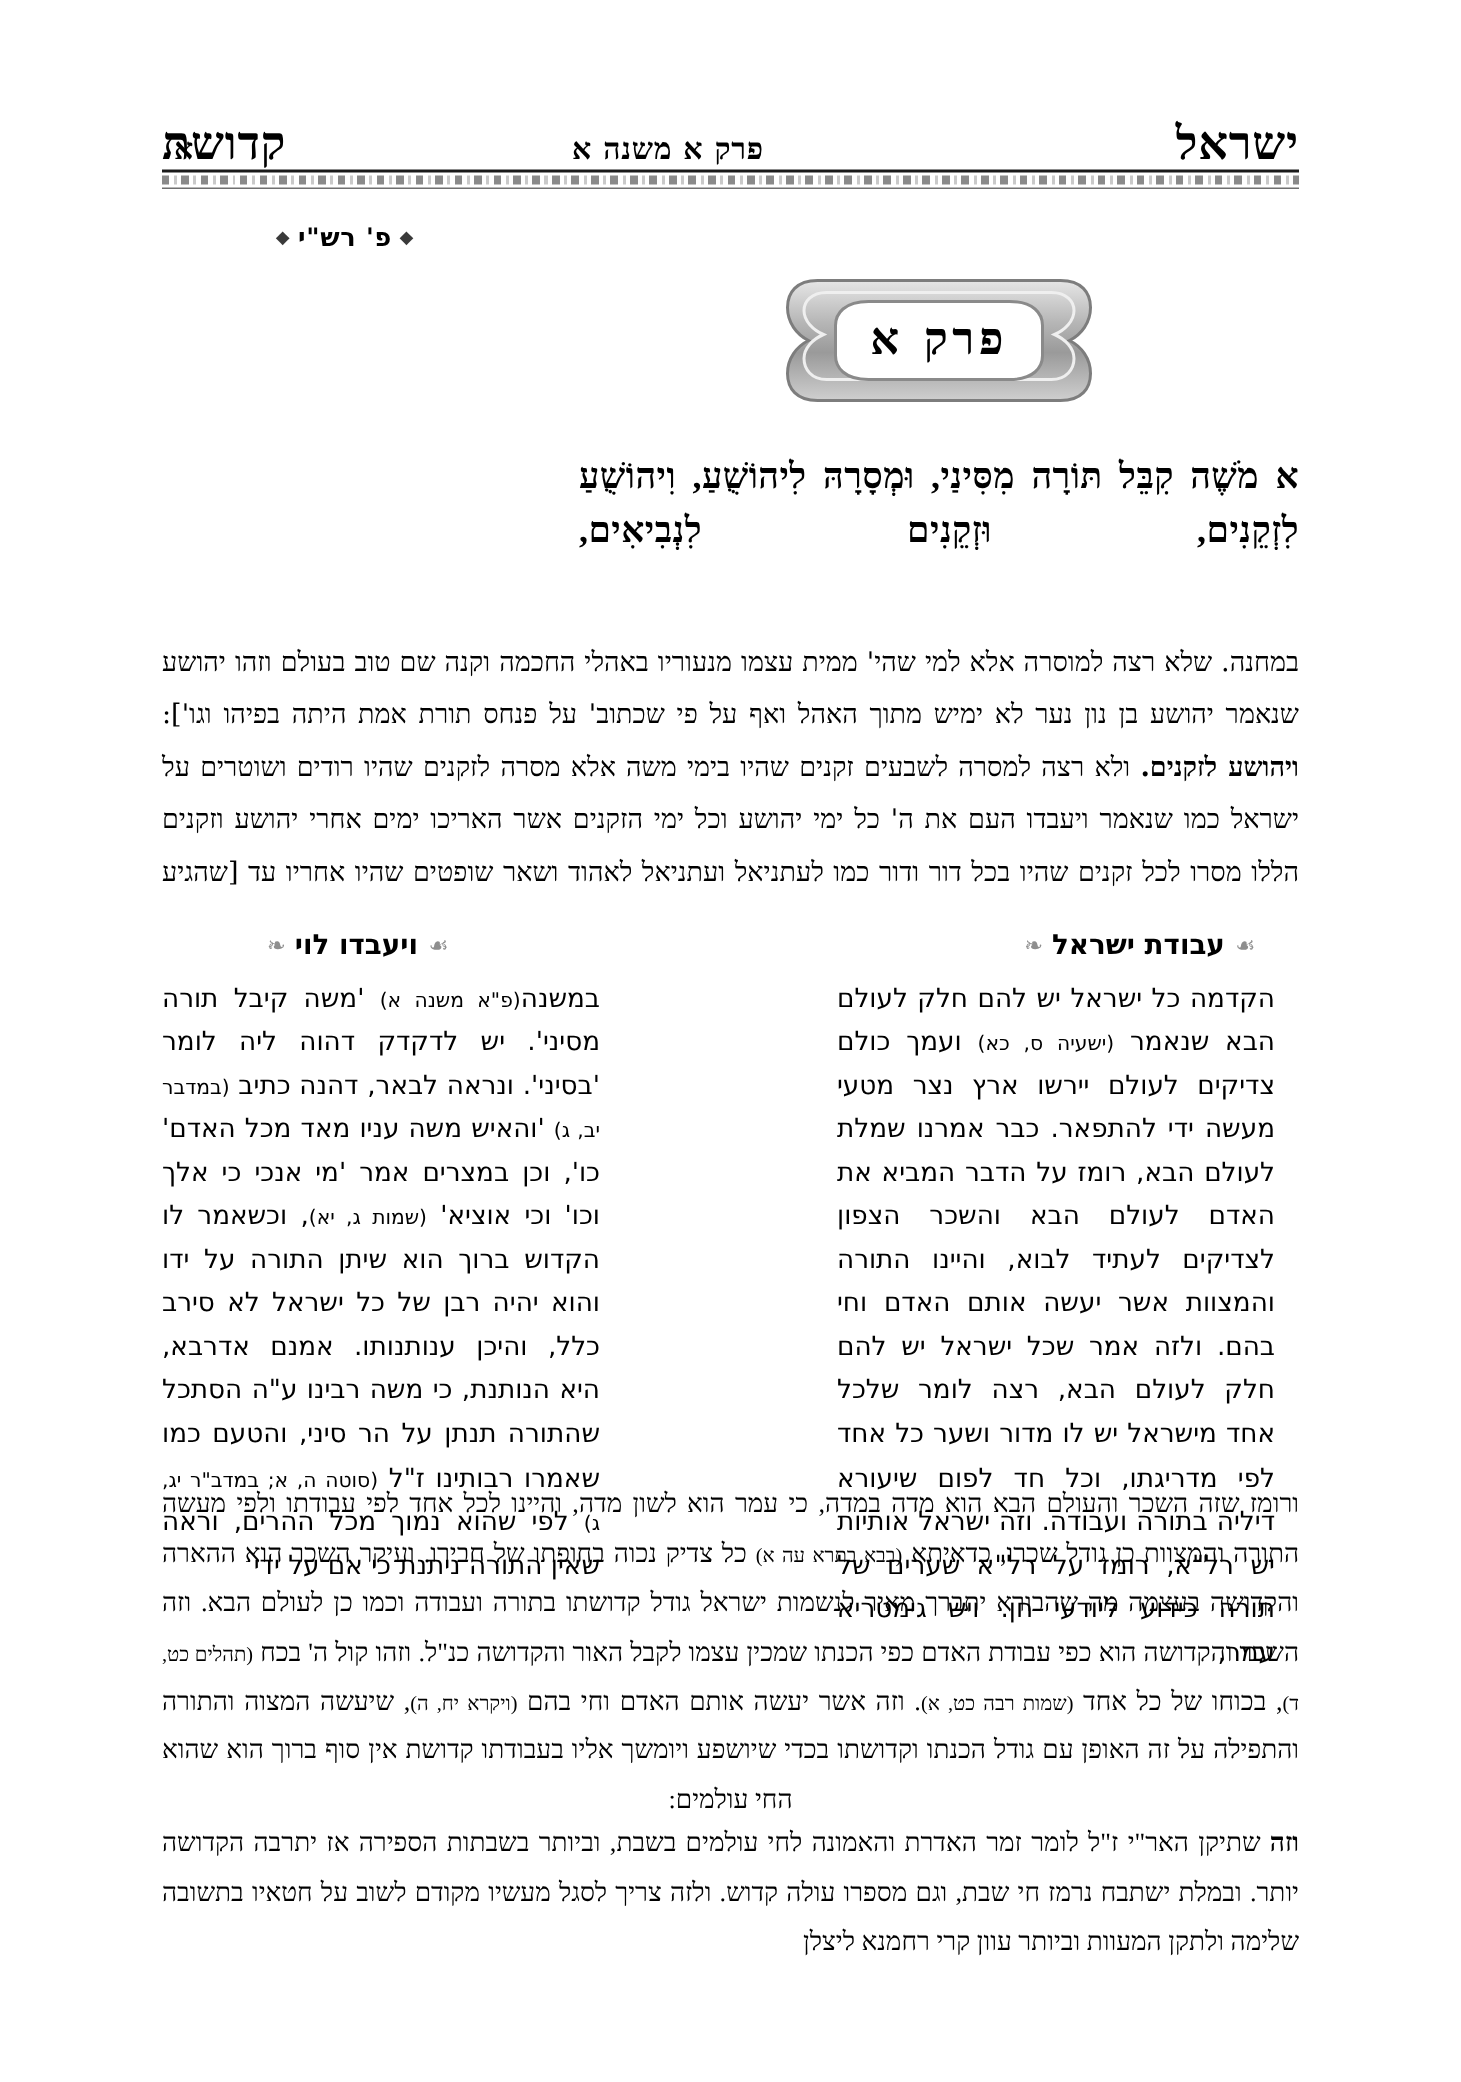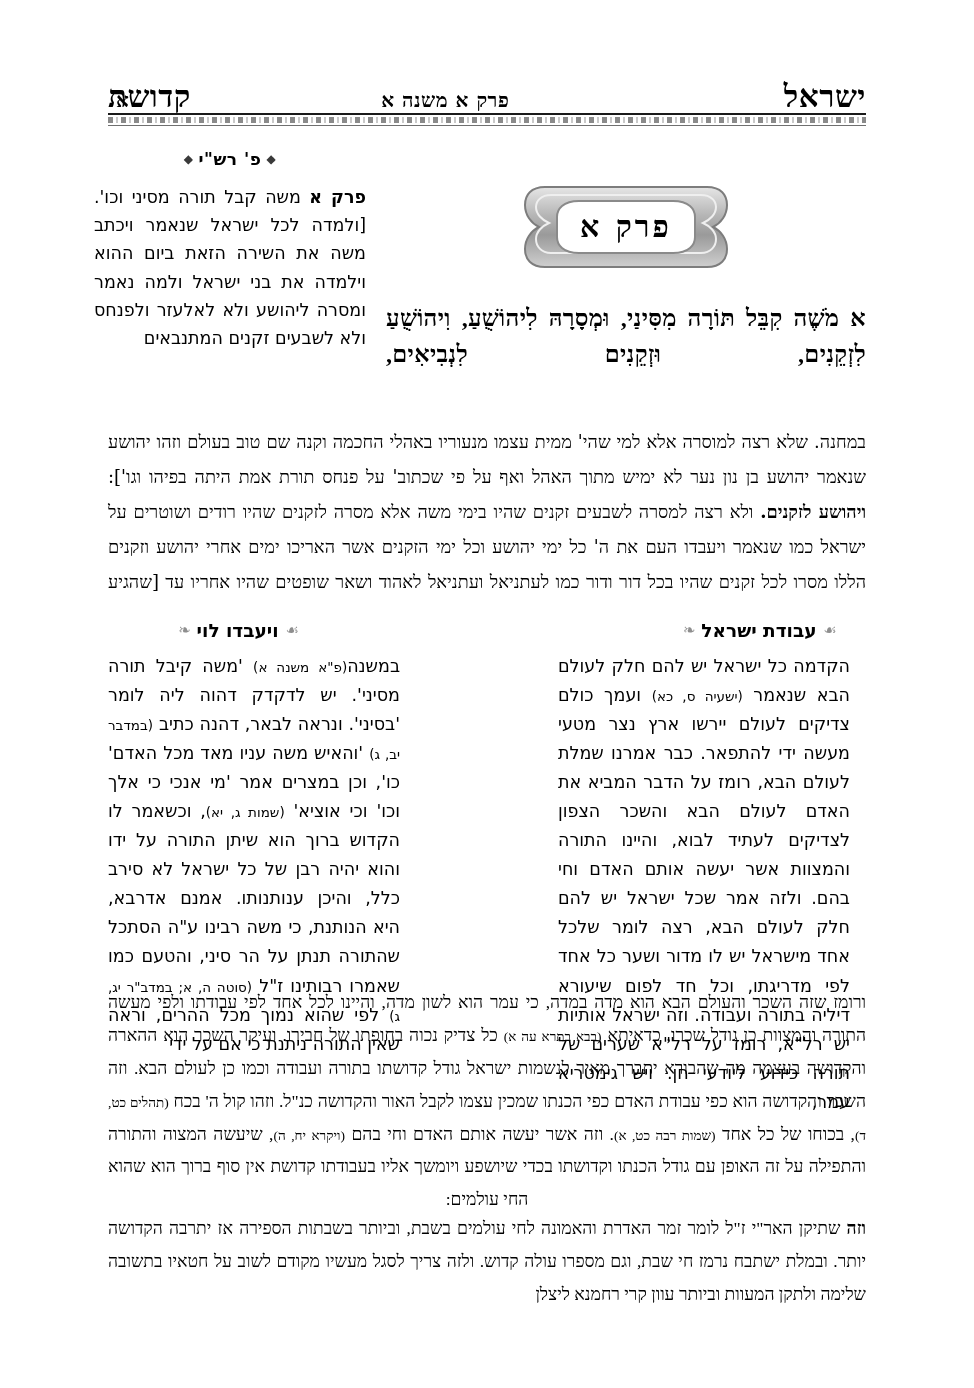--- a/index.html
+++ b/index.html
@@ -240,21 +240,20 @@
   <div class="head-rule-wrap">
     <div class="head-rule-top"></div>
     <div class="head-rule-dots"></div>
     <div class="head-rule-bot"></div>
   </div>
 
   <div class="rashi-col">
     <div class="rashi-title">
       <span class="diamond">◆</span><span>פ' רש"י</span><span class="diamond">◆</span>
     </div>
-    <div class="rashi-body"><b>פרק א</b><span> משה קבל תורה מסיני וכו'. [ולמדה לכל ישראל שנאמר ויכתב משה את השירה הזאת ביום ההוא וילמדה את בני ישראל ולמה נאמר ומסרה ליהושע ולא לאלעזר ולפנחס ולא לשבעים זקנים המתנבאים</span></div>
   </div>
 
   <div class="plaque-zone">
     <div class="plaque">
       <svg width="218" height="108" viewBox="0 0 218 108">
         <defs>
           <linearGradient id="gfill" x1="0" y1="0" x2="0" y2="1">
             <stop offset="0%" stop-color="#e6e6e6"></stop>
             <stop offset="35%" stop-color="#b6b6b6"></stop>
             <stop offset="60%" stop-color="#9a9a9a"></stop>

